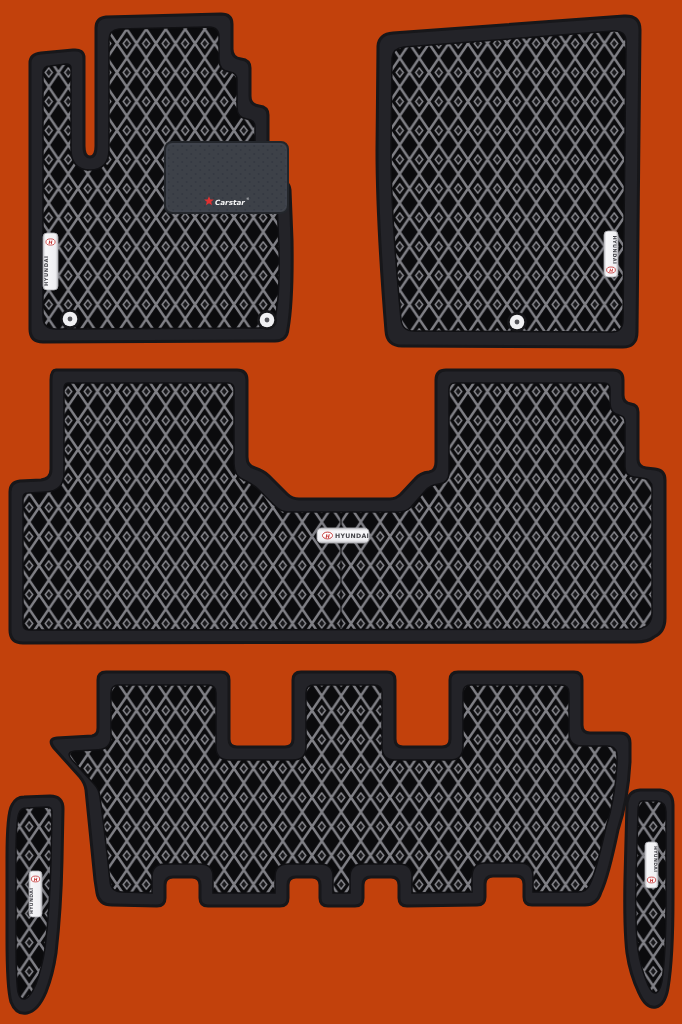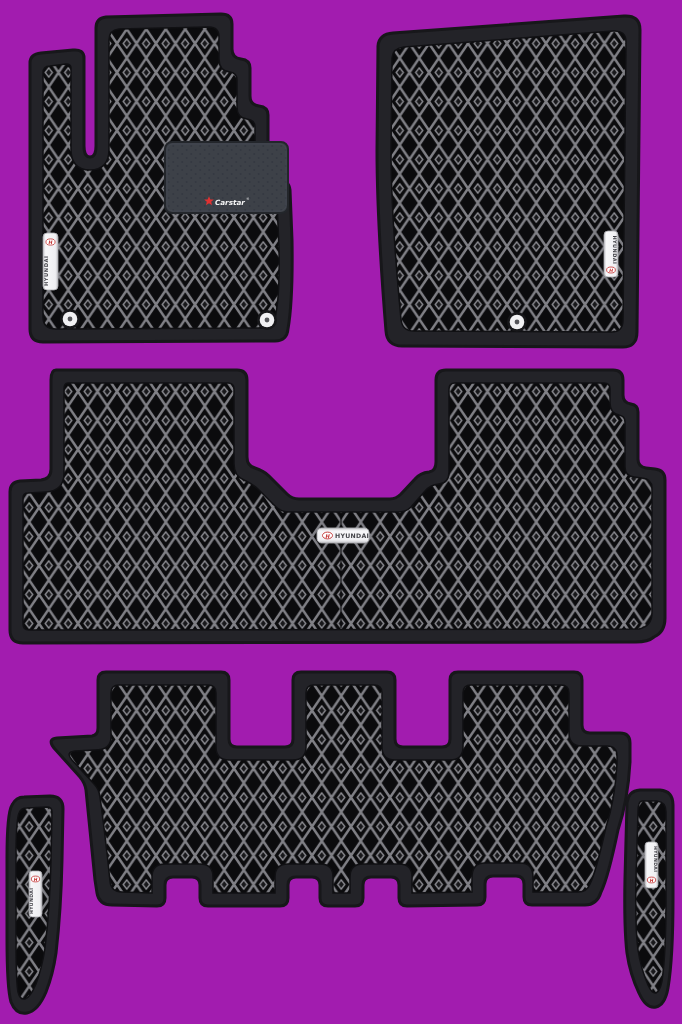--- a/index.html
+++ b/index.html
@@ -1,16 +1,16 @@
 <!DOCTYPE html>
 <html><head>
 <meta charset="utf-8">
 <style>
   html,body{margin:0;padding:0;background:#000;}
-  .stage{position:relative;width:682px;height:1024px;background:#a21caf;overflow:hidden;
+  .stage{position:relative;width:682px;height:1024px;background:#c2410c;overflow:hidden;
          font-family:"DejaVu Sans", sans-serif;}
   svg{display:block}
   .tag-text{font-family:"DejaVu Sans", sans-serif;font-weight:bold;}
 </style>
 </head>
 <body>
 
 <div class="stage">
 <svg width="682" height="1024" viewBox="0 0 682 1024">
   <defs>

